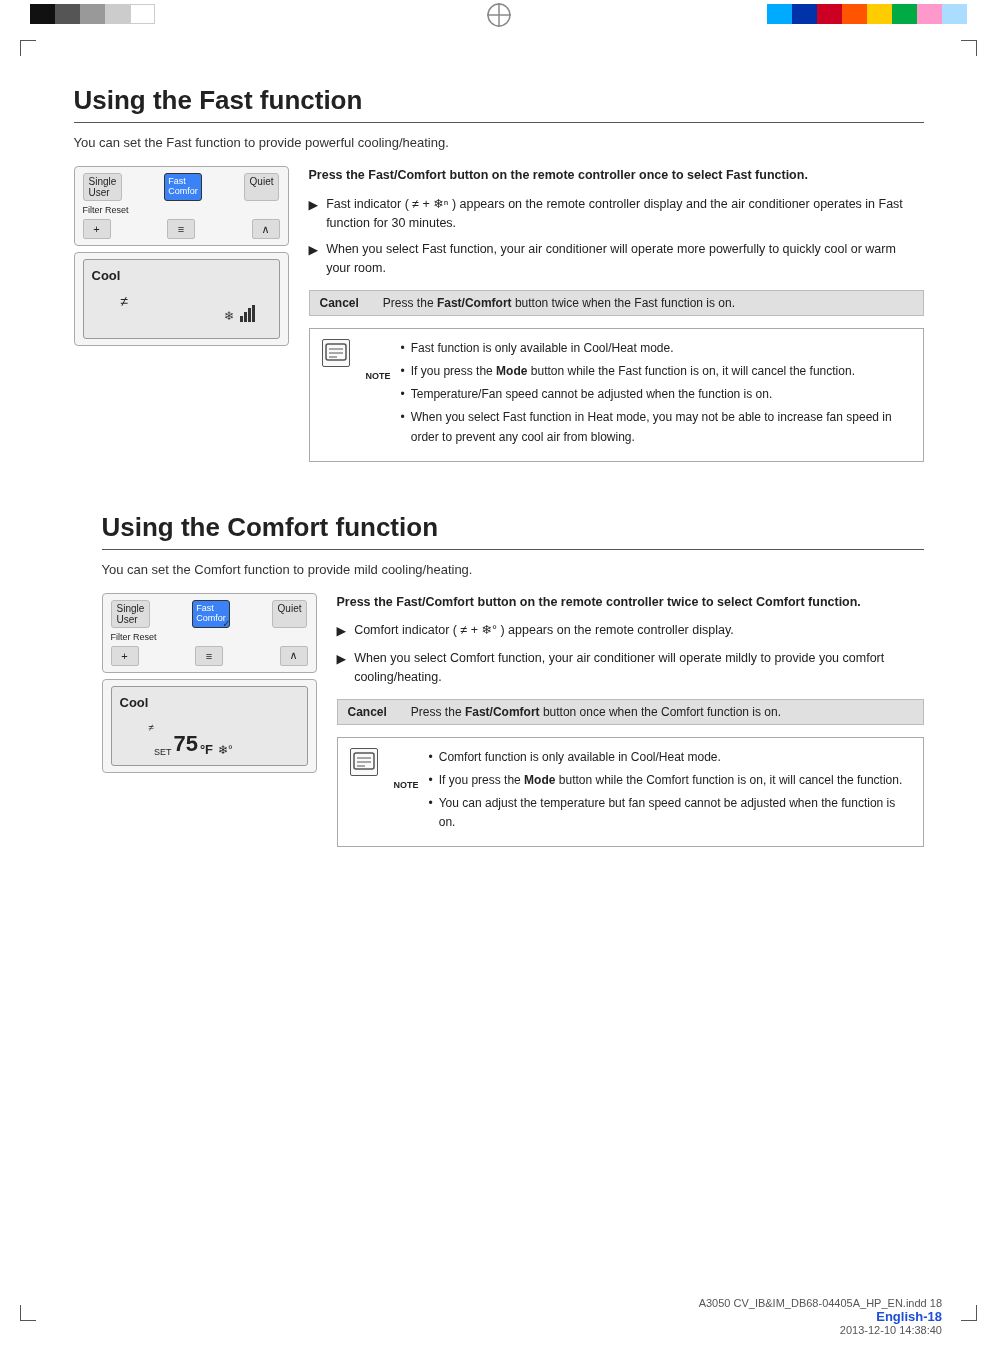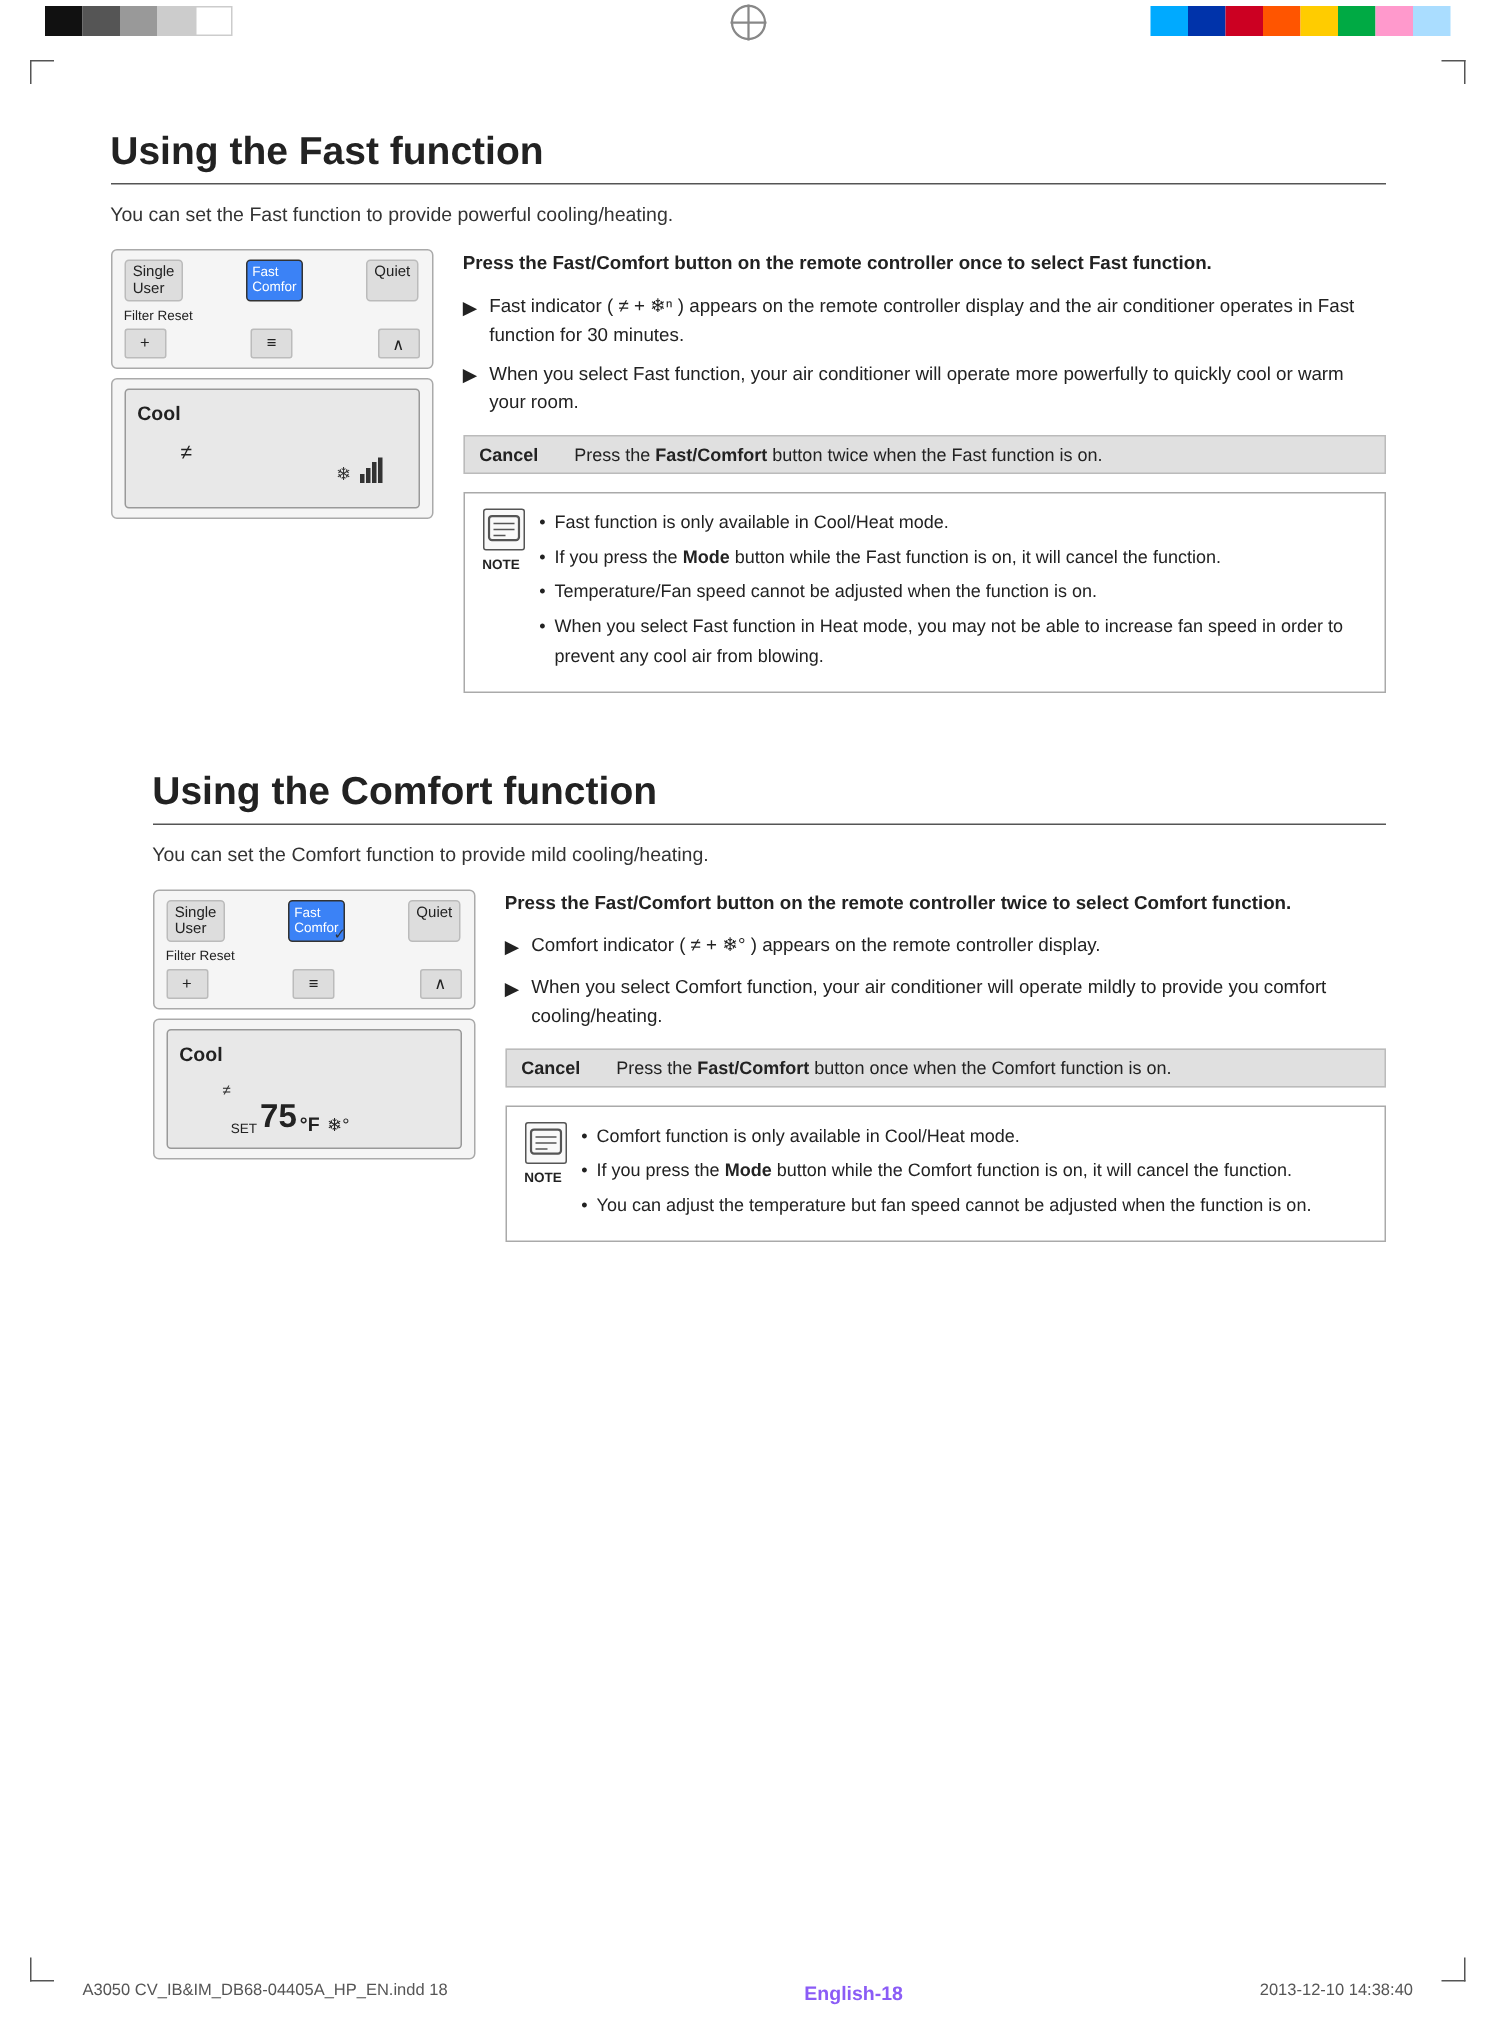--- a/index.html
+++ b/index.html
@@ -201,20 +201,21 @@
       flex-direction: column;
       gap: 1px;
       background: #f9f9f9;
     }
 
     .note-label {
       font-size: 9px;
       font-weight: bold;
       text-align: left;
       margin-top: 2px;
+      margin-left: 44px;
     }
 
     .note-content {
       flex: 1;
     }
 
     .note-item {
       display: flex;
       gap: 6px;
       margin-bottom: 4px;
@@ -225,30 +226,31 @@
     }
 
     
     .footer {
       position: absolute;
       bottom: 25px;
       left: 0;
       right: 0;
       display: flex;
       justify-content: space-between;
-      align-items: flex-start;
+      align-items: flex-end;
       padding: 0 55px;
       font-size: 11px;
       color: #555;
+      flex-direction: column;
     }
 
     .footer-center {
       font-size: 13px;
       font-weight: bold;
-      color: #8b5cf6;
+      color: #1d4ed8;
     }
 
     
     .top-strip {
       height: 30px;
       display: flex;
       align-items: center;
       position: relative;
     }
 

